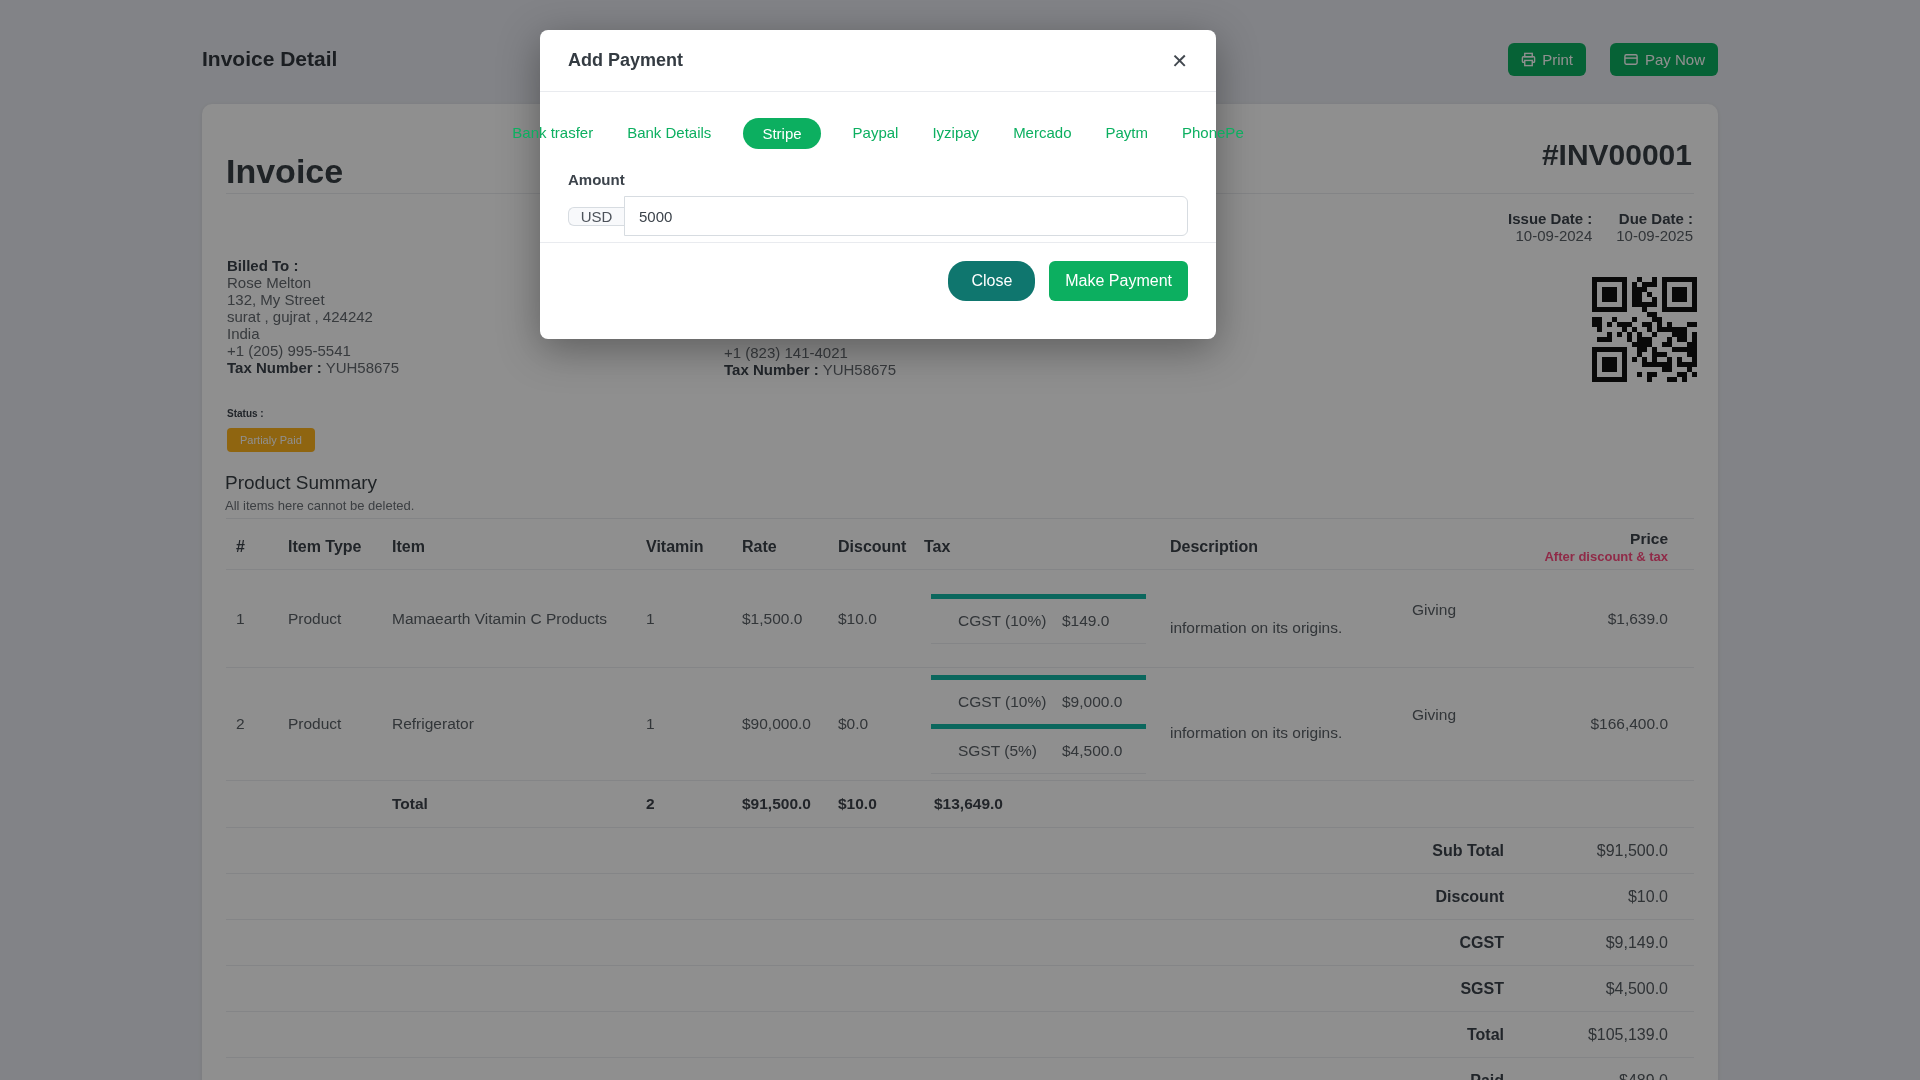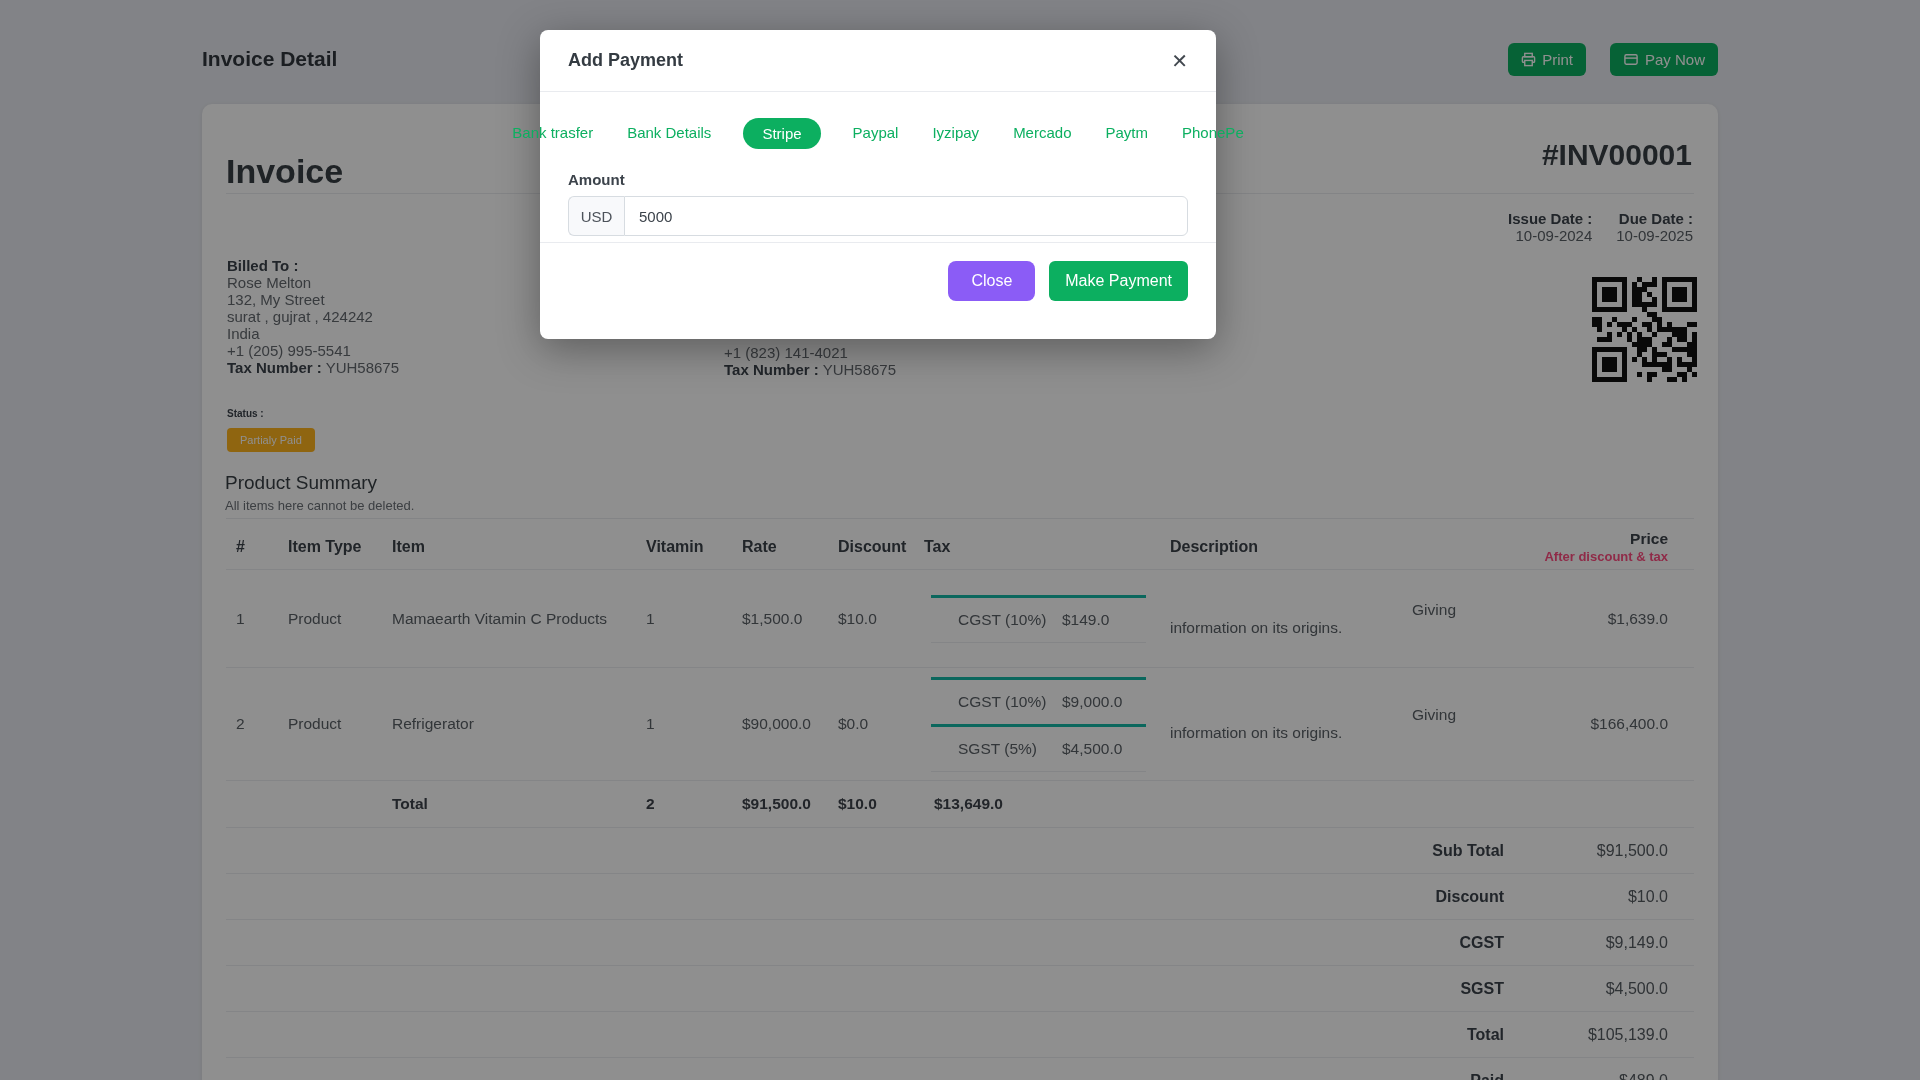--- a/index.html
+++ b/index.html
@@ -46,21 +46,21 @@
   .trow > div{ padding-left:10px; }
   .th{ font-weight:700; color:#3c424a; font-size:16px; }
   .thead{ min-height:44px; padding-top:2px; padding-bottom:4px; }
   .price-col{ text-align:right; padding-right:26px !important; }
   .price-head .p1{ font-weight:700; color:#3c424a; }
   .price-head .p2{ font-weight:700; font-size:13px; color:#ff4d81; margin-top:1px; }
   .row-item-1{ min-height:98px; }
   .row-item-2{ min-height:113px; }
   .tax-cell{ padding-left:0 !important; margin-left:17px; width:215px; align-self:center; }
   .tax-entry{ display:grid; grid-template-columns:1fr 80px; align-items:center;
-    padding:13px 4px 13px 27px; border-top:3px solid #14b8a6; }
+    padding:13px 4px 13px 27px; border-top:5px solid #14b8a6; }
   .tax-entry:last-child{ border-bottom:1px solid #eceef1; }
   .desc-cell .l1{ text-align:right; padding-right:4px; }
   .desc-cell .l2{ text-align:left; }
   .row-total{ min-height:47px; font-weight:600; color:#3e434b; }
   
   .srow{ display:grid; grid-template-columns:1fr 190px; align-items:center;
     min-height:46px; border-bottom:1px solid #eceef1; }
   .srow .slbl{ text-align:right; font-weight:700; color:#3c434b; font-size:16px; }
   .srow .sval{ text-align:right; padding-right:26px; font-size:16px; color:#555b61; }
   
@@ -69,29 +69,29 @@
     background:#fff; border-radius:8px; box-shadow:0 10px 40px rgba(0,0,0,.35); }
   .modal-header{ display:flex; justify-content:space-between; align-items:center;
     padding:20px 28px; border-bottom:1px solid #e9ebef; min-height:62px; }
   .modal-title{ font-size:18px; font-weight:700; color:#343b42; }
   .modal-close{ background:none; border:none; font-size:20px; color:#42484f; cursor:pointer; line-height:1; }
   .modal-body{ padding:26px 28px 6px 28px; }
   .tabs{ display:flex; justify-content:center; align-items:flex-start; gap:30px; }
   .tab{ color:#0caf60; font-size:15px; padding:6px 2px; border-radius:18px; cursor:pointer; white-space:nowrap; }
   .tab.active{ background:#0caf60; color:#fff; padding:7px 19px; }
   .amount-lbl{ margin-top:22px; font-size:15px; font-weight:700; color:#3c434b; }
-  .input-group{ display:flex; margin-top:8px; }
+  .input-group{ display:flex; margin-top:8px;align-items:center; }
   .ig-prefix{ width:56px; display:flex; align-items:center; justify-content:center;
     background:#f8f9fb; border:1px solid #d7dce1; border-right:none; border-radius:6px 0 0 6px;
     font-size:15px; color:#4c525a; }
   .ig-input{ flex:1; height:40px; border:1px solid #d7dce1; border-radius:0 6px 6px 0;
     font-size:15px; font-family:inherit; color:#3c434b; padding:0 14px; outline:none; }
   .modal-footer{ border-top:1px solid #e9ebef; padding:18px 28px 38px 28px;
     display:flex; justify-content:flex-end; gap:14px; }
-  .btn-close{ background:#8b5cf6; color:#fff; border:none; border-radius:8px;
+  .btn-close{ background:#0f766e; color:#fff; border:none; border-radius:18px;
     font-size:16px; font-family:inherit; padding:11px 23px; cursor:pointer; }
   .btn-submit{ background:#0caf60; color:#fff; border:none; border-radius:6px;
     font-size:16px; font-family:inherit; padding:11px 16px; cursor:pointer; }
 </style>
 </head>
 <body>
 
 <div class="page-header">
   <div class="page-title">Invoice Detail</div>
   <div class="hdr-btns">

